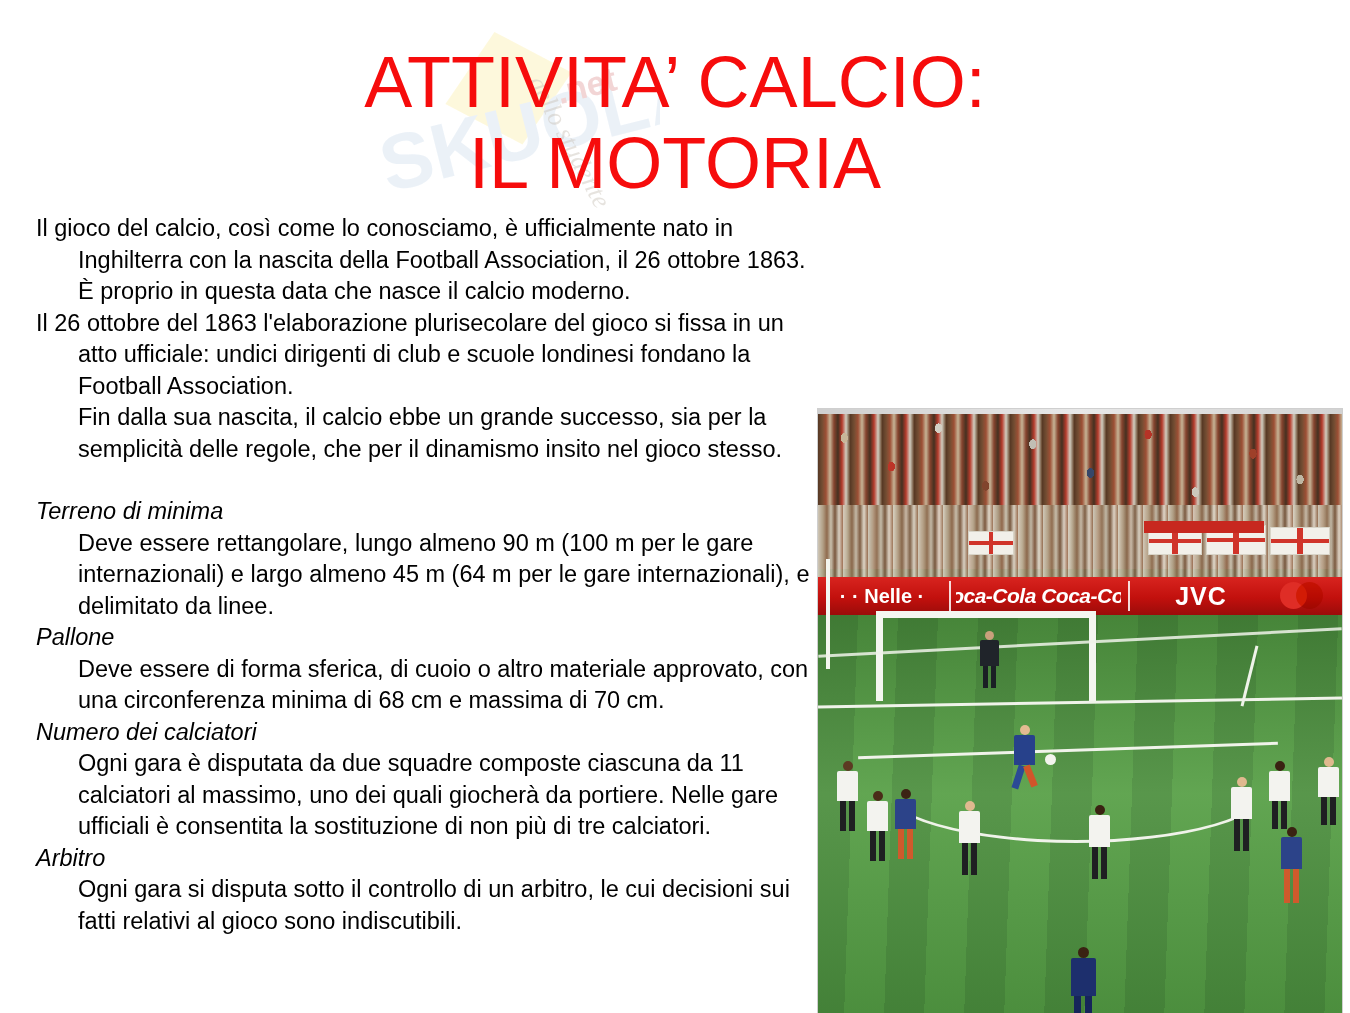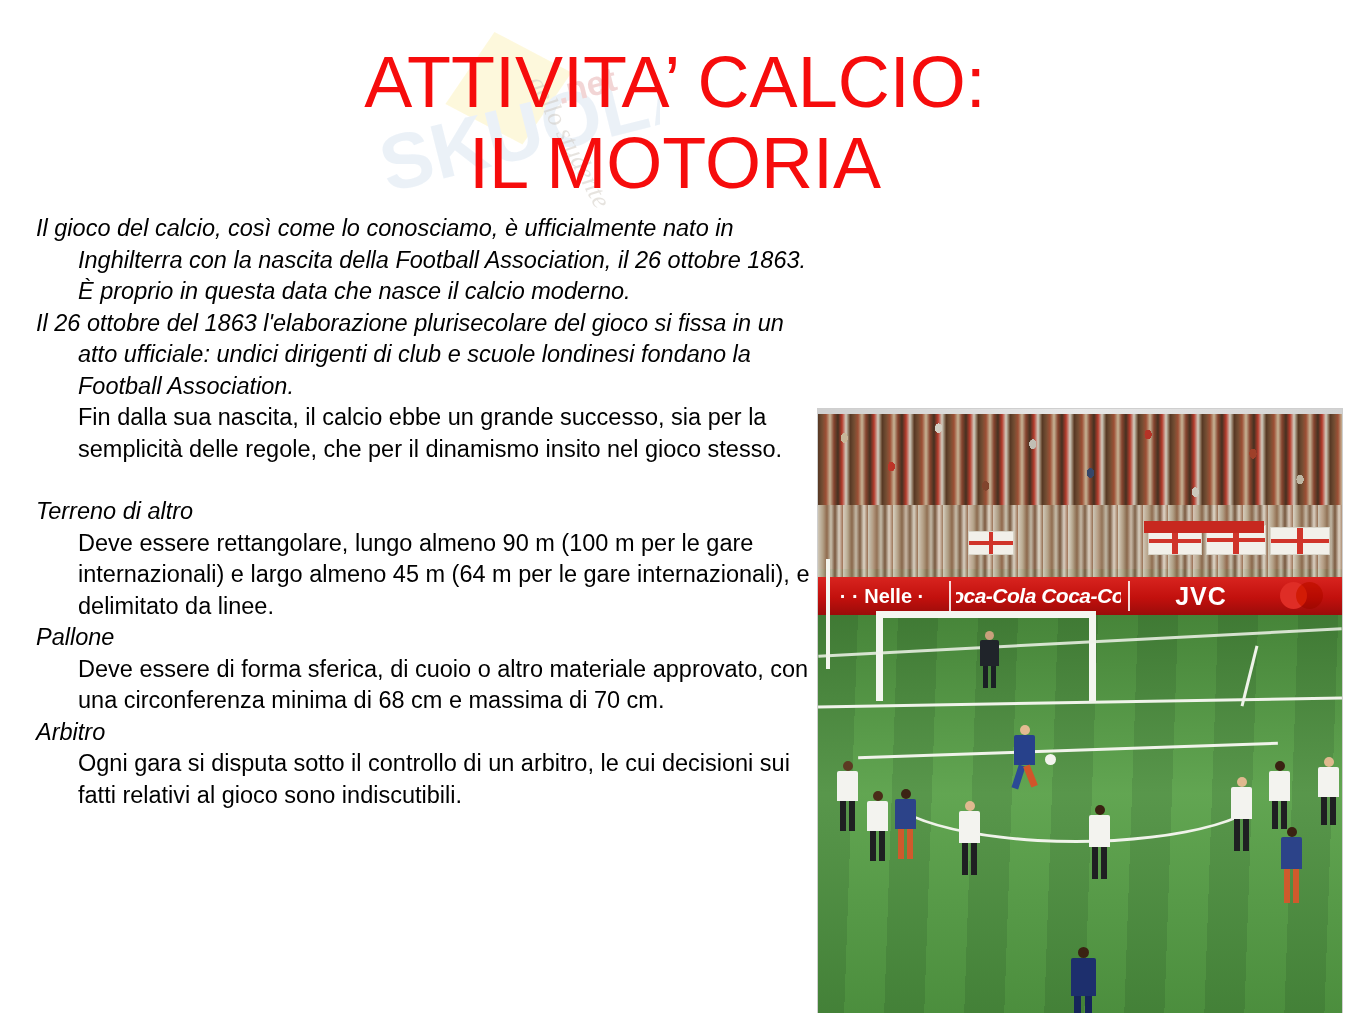--- a/index.html
+++ b/index.html
@@ -56,21 +56,20 @@
   .para {
     font-size: 23.5px;
     line-height: 31.5px;
     margin: 0;
     text-indent: 0;
   }
   
   .hang {
     padding-left: 42px;
     text-indent: -42px;
-    font-style: italic;
   }
   .indented {
     padding-left: 42px;
   }
   .heading {
     font-style: italic;
     font-size: 23.5px;
     line-height: 31.5px;
     margin: 0;
   }
@@ -215,29 +214,33 @@
 
   <p class="para hang">Il gioco del calcio, così come lo conosciamo, è ufficialmente nato in Inghilterra con la nascita della Football Association, il 26 ottobre 1863. È proprio in questa data che nasce il calcio moderno.</p>
 
   <p class="para hang">Il 26 ottobre del 1863 l'elaborazione plurisecolare del gioco si fissa in un atto ufficiale: undici dirigenti di club e scuole londinesi fondano la Football Association.</p>
 
   <p class="para indented">Fin dalla sua nascita, il calcio ebbe un grande successo, sia per la semplicità delle regole, che per il dinamismo insito nel gioco stesso.</p>
 
   <div class="spacer-md"></div>
 
   <div>
-    <div class="heading">Terreno di altro</div>
+    <div class="heading">Terreno di minima</div>
     <p class="para indented">Deve essere rettangolare, lungo almeno 90 m (100 m per le gare internazionali) e largo almeno 45 m (64 m per le gare internazionali), e delimitato da linee.</p>
   </div>
 
   <div>
     <div class="heading">Pallone</div>
     <p class="para indented">Deve essere di forma sferica, di cuoio o altro materiale approvato, con una circonferenza minima di 68 cm e massima di 70 cm.</p>
   </div>
 
+  <div>
+    <div class="heading">Numero dei calciatori</div>
+    <p class="para indented">Ogni gara è disputata da due squadre composte ciascuna da 11 calciatori al massimo, uno dei quali giocherà da portiere.  Nelle gare ufficiali è consentita la sostituzione di non più di tre calciatori.</p>
+  </div>
 
   <div>
     <div class="heading">Arbitro</div>
     <p class="para indented">Ogni gara si disputa sotto il controllo di un arbitro, le cui decisioni sui fatti relativi al gioco sono indiscutibili.</p>
   </div>
 
 </div>
 
 <div id="photo">
 

